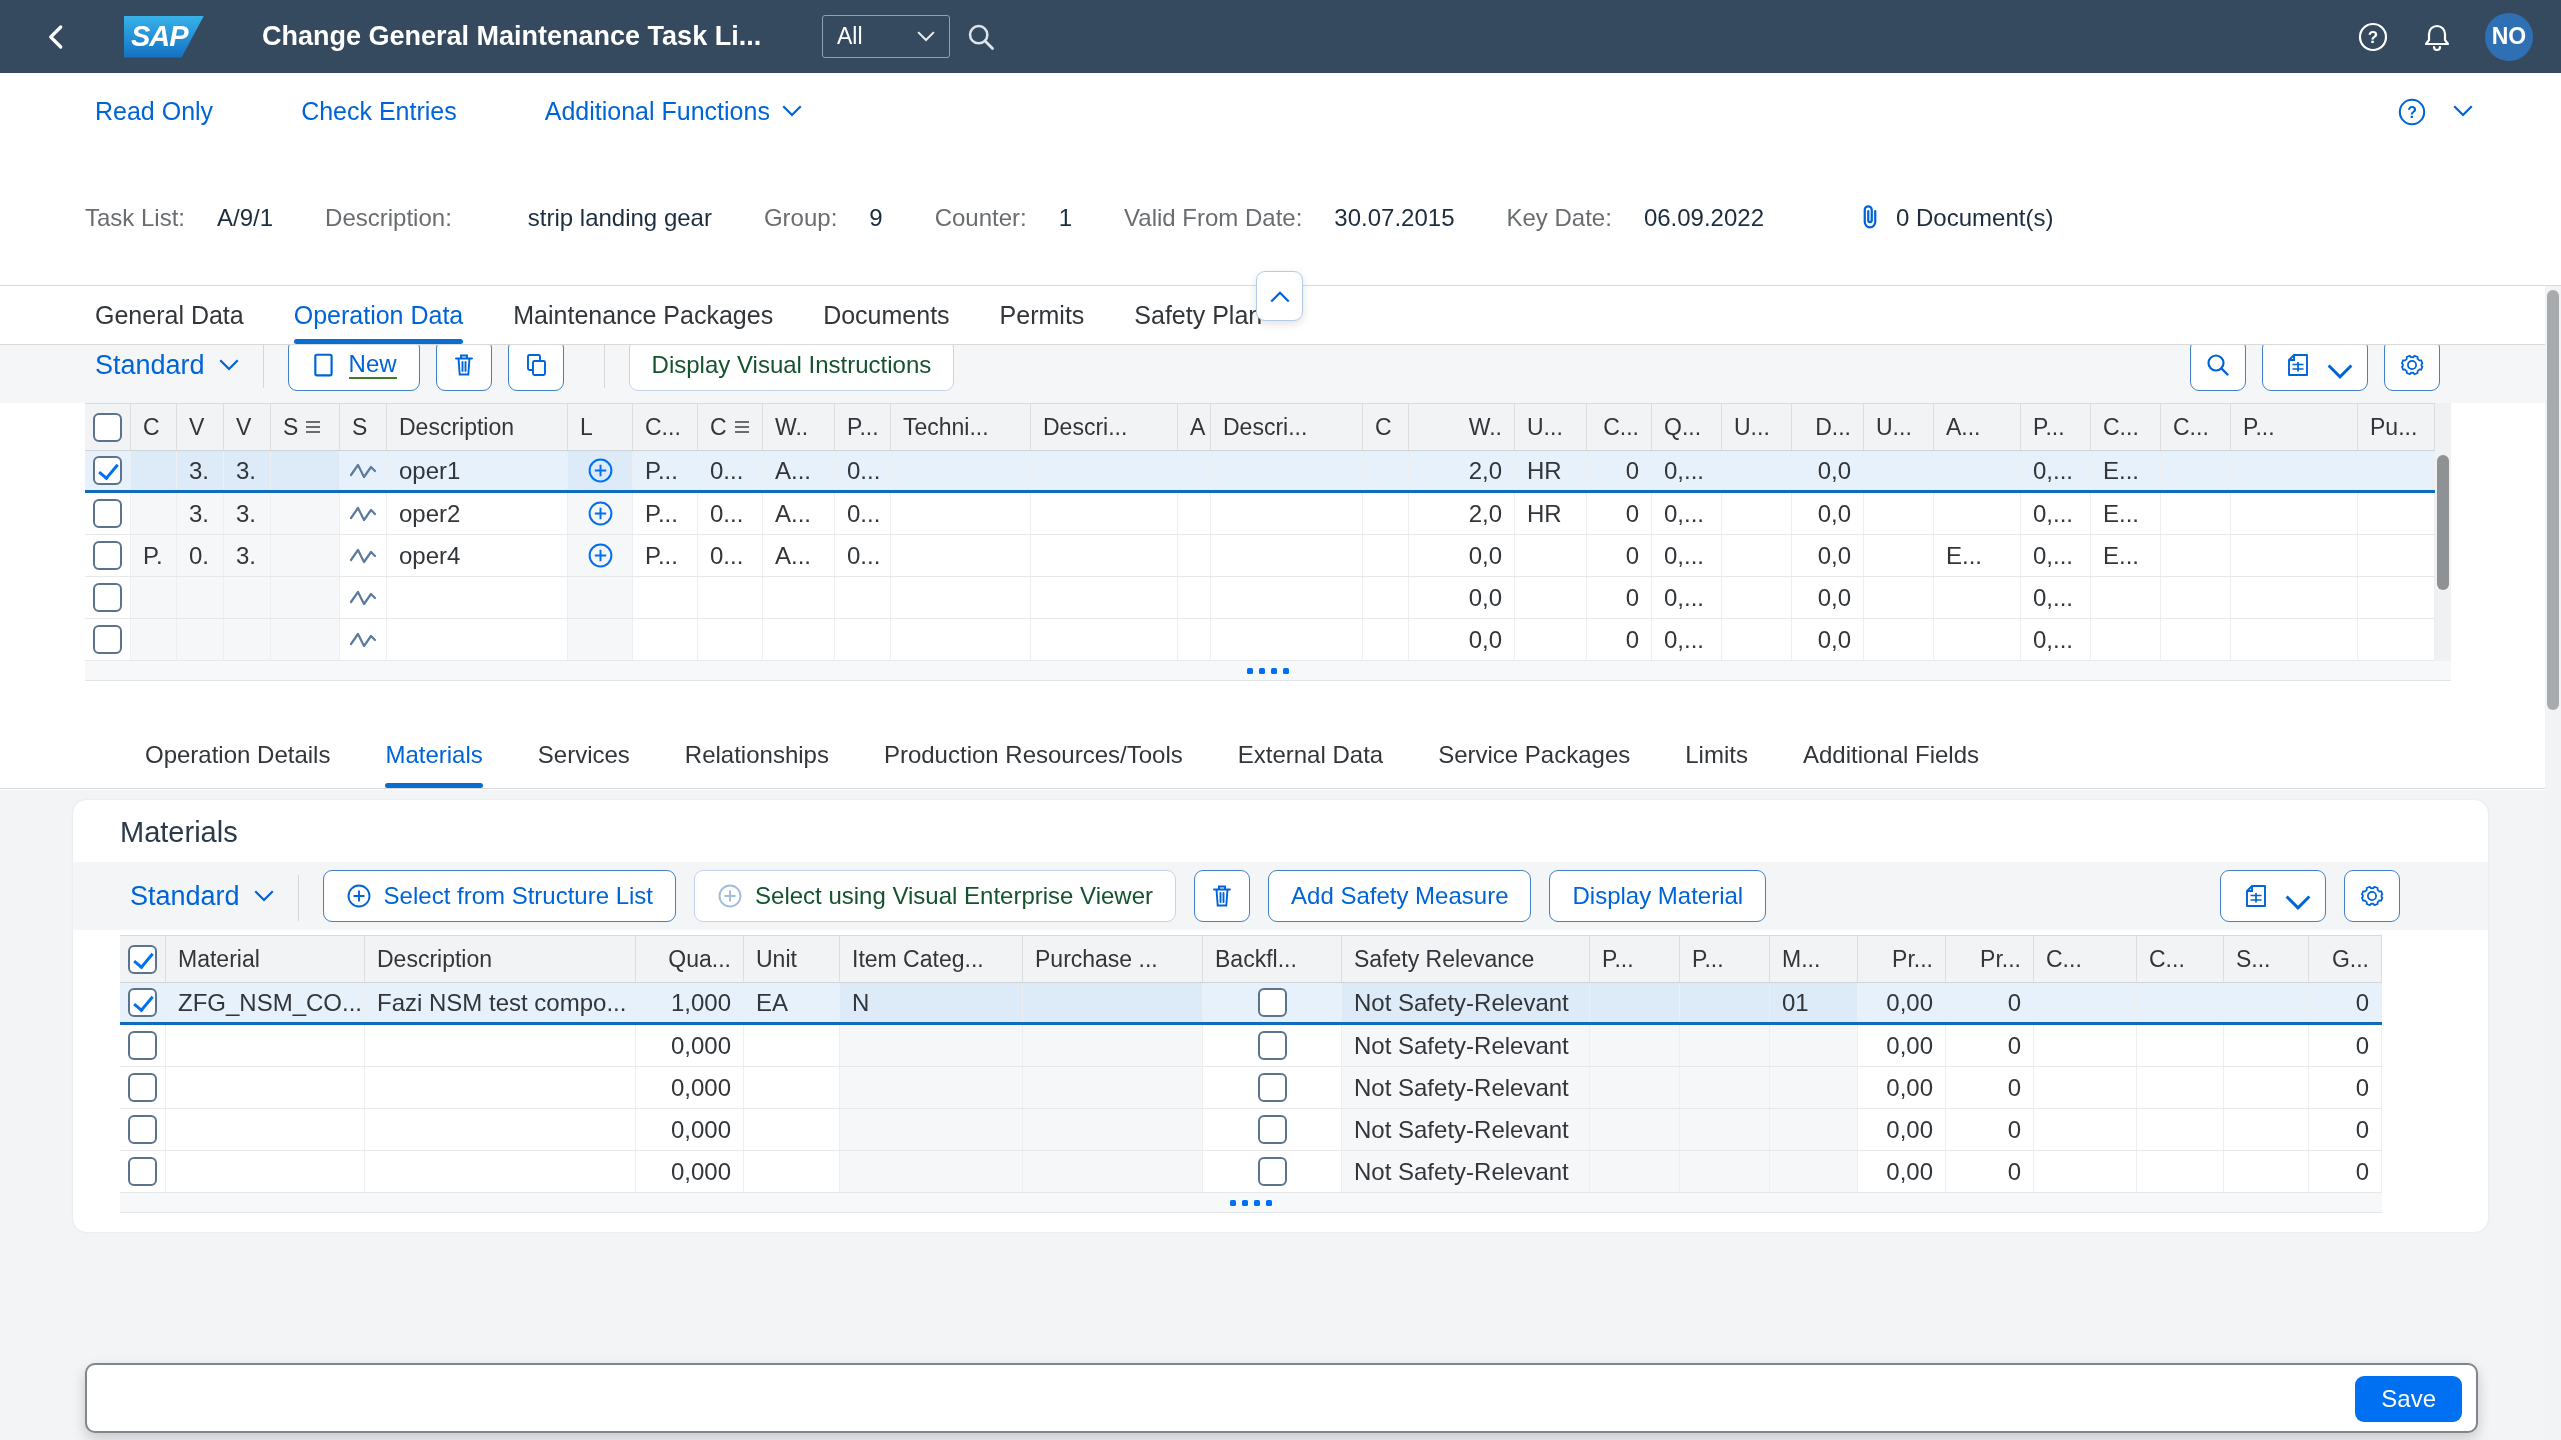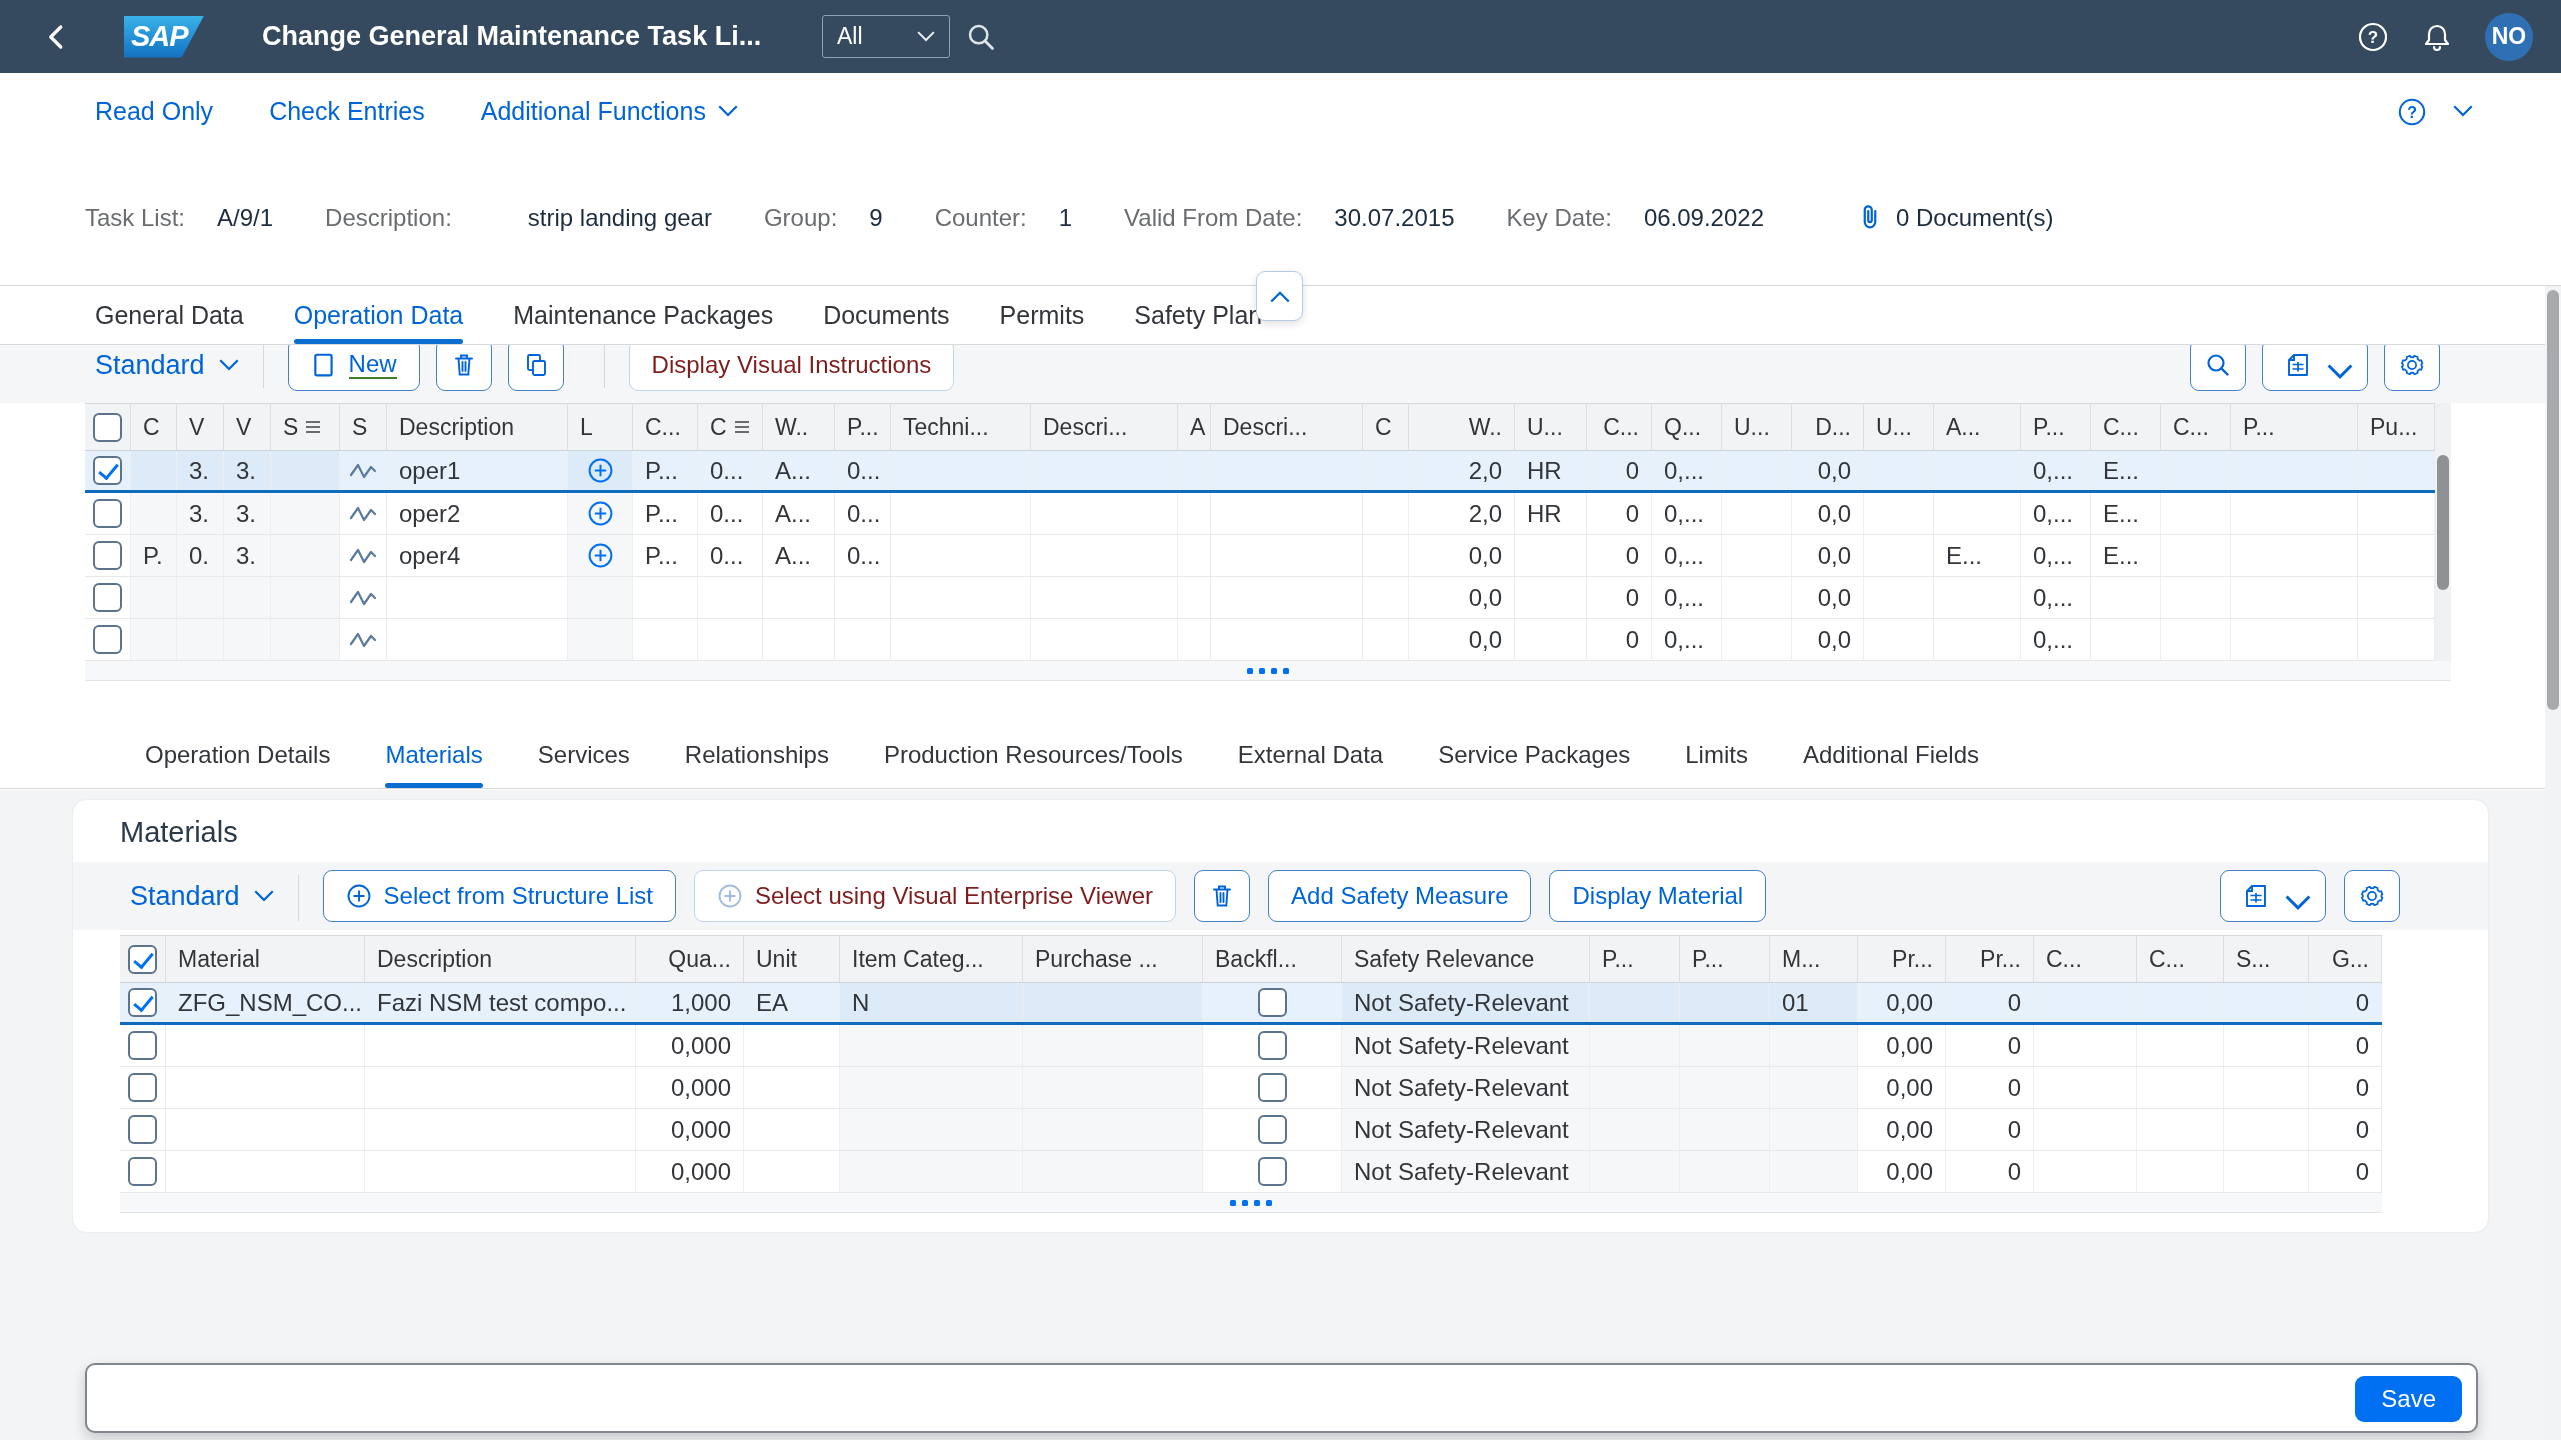--- a/index.html
+++ b/index.html
@@ -22,21 +22,21 @@
     color:#fff;font-size:23px;font-style:italic;padding:0 16px;outline:none;}
   .search-box::placeholder{color:#ccd6de;font-style:italic;}
   .shell-search-icon{margin-left:16px;width:30px;height:30px;color:#dde4ea;cursor:pointer;}
   .shell-right{margin-left:auto;display:flex;align-items:center;gap:32px;margin-right:28px;}
   .shell-ic{width:32px;height:32px;color:#fff;}
   .avatar{width:48px;height:48px;border-radius:50%;background:#2f70b4;color:#fff;font-size:23px;font-weight:700;
     display:flex;align-items:center;justify-content:center;}
 
   
   .menubar{position:absolute;top:73px;left:0;right:0;height:77px;background:#fff;display:flex;align-items:center;}
-  .menubar .links{display:flex;align-items:center;gap:56px;margin-left:95px;}
+  .menubar .links{display:flex;align-items:center;gap:88px;margin-left:95px;}
   .mlink{color:#0064d9;font-size:25px;cursor:pointer;display:flex;align-items:center;gap:12px;}
   .mlink .chev{width:20px;height:13px;}
   .menubar-right{position:absolute;right:88px;display:flex;align-items:center;gap:26px;color:#0064d9;}
   .menubar-right .q{width:30px;height:30px;}
   .menubar-right .chev{width:20px;height:13px;}
 
   
   .objheader{position:absolute;top:150px;left:0;right:0;height:136px;background:#fff;border-bottom:1px solid #d9d9d9;
     display:flex;align-items:center;padding-left:85px;}
   .fld{display:flex;align-items:center;margin-right:52px;}
@@ -59,21 +59,21 @@
 
   
   .ops-toolbar{position:absolute;top:345px;left:0;right:0;height:58px;background:#f5f6f7;overflow:hidden;}
   .tbrow{display:flex;align-items:flex-start;padding-left:95px;margin-top:-6px;}
   .vselect{display:flex;align-items:center;gap:14px;color:#0064d9;font-size:27px;height:52px;cursor:pointer;white-space:nowrap;}
   .vselect .chev{width:20px;height:13px;}
   .tdiv{width:1px;height:46px;background:#d5d7d9;margin:3px 24px 0 24px;}
   .btn{display:inline-flex;align-items:center;justify-content:center;gap:12px;height:52px;padding:0 22px;margin-right:16px;
     background:#fff;border:1.5px solid #4280c8;border-radius:9px;color:#0064d9;font-size:24px;cursor:pointer;white-space:nowrap;}
   .btn.iconb{width:56px;padding:0;}
-  .btn.disabled{border-color:#c0d5ec;color:#7f1d1d;cursor:default;}
+  .btn.disabled{border-color:#c0d5ec;color:#14532d;cursor:default;}
   .btn.disabled svg{color:#9fbcdd;}
   .btn svg{width:26px;height:26px;color:#0064d9;flex:none;}
   .btn .chev{width:18px;height:12px;}
   .new-label{border-bottom:2px solid #3e7d24;line-height:1.05;}
   .tb-right{margin-left:auto;display:flex;align-items:flex-start;padding-right:121px;}
 
   
   .dtable{position:relative;background:#fff;}
   .trow{display:flex;align-items:stretch;height:42px;border-bottom:1px solid #e7e8ea;background:#fff;}
   .trow.thead{height:48px;background:#f2f3f4;border-top:1px solid #d9d9d9;border-bottom:1px solid #cfd4d8;}

